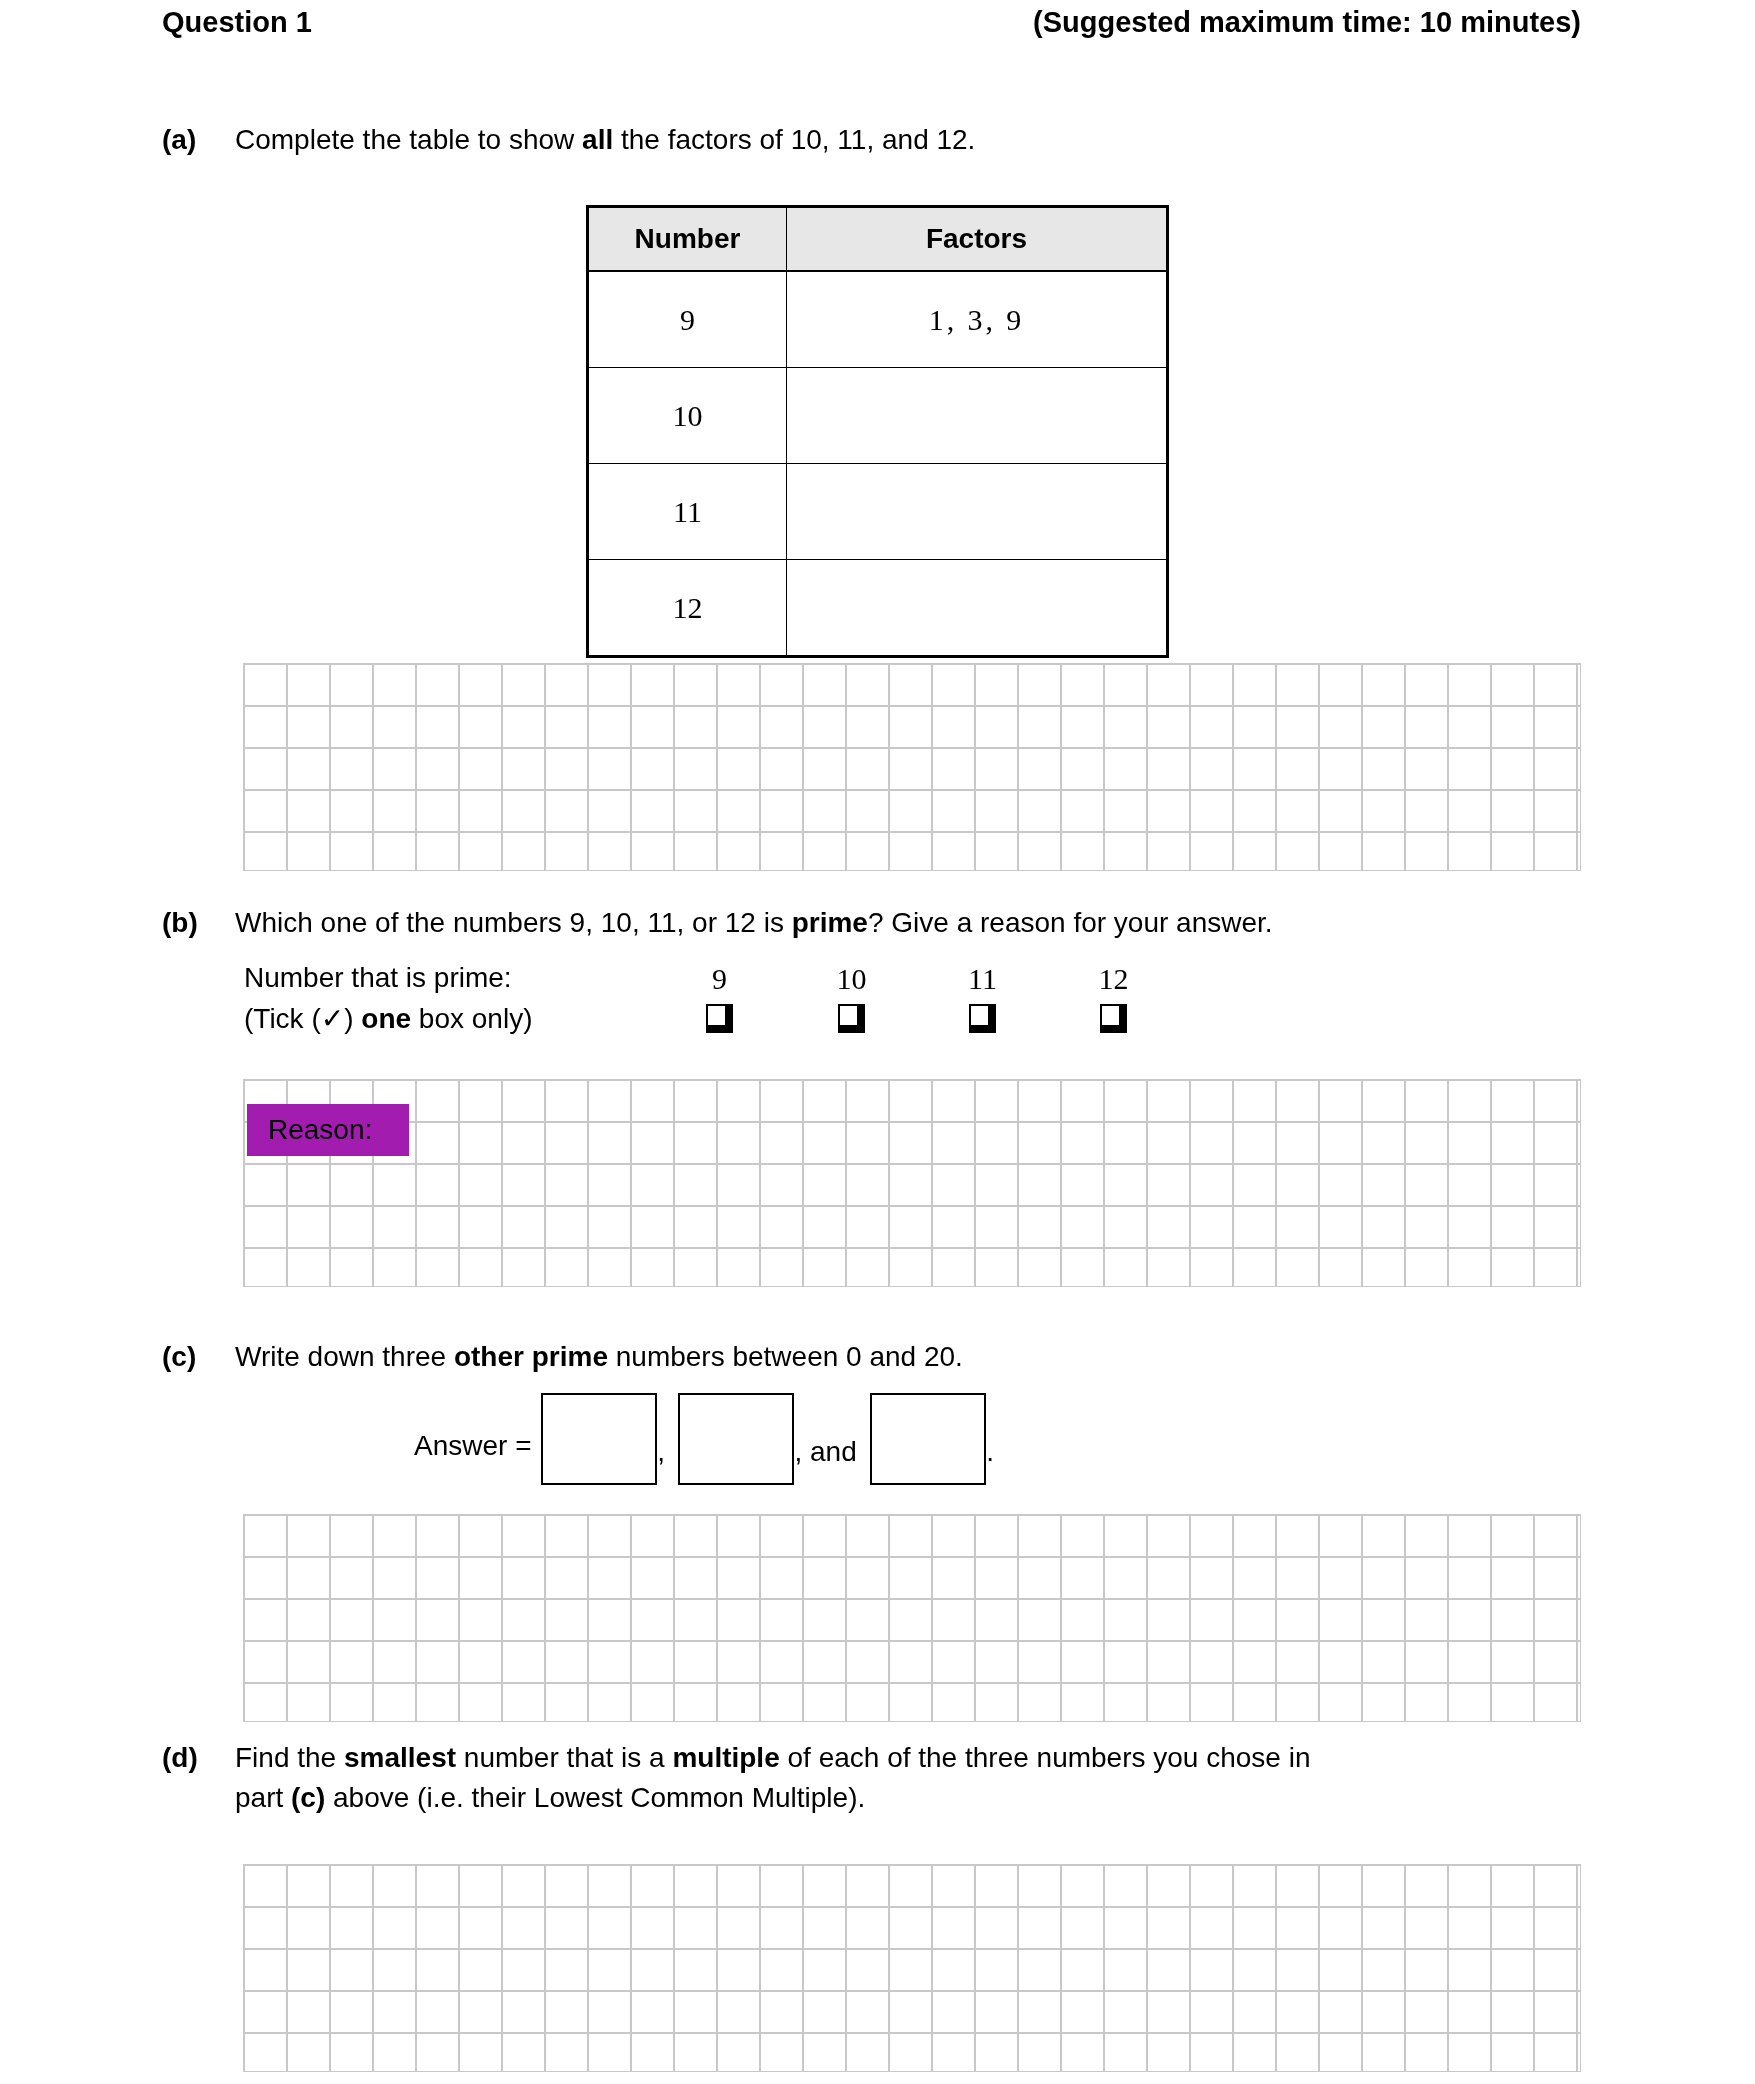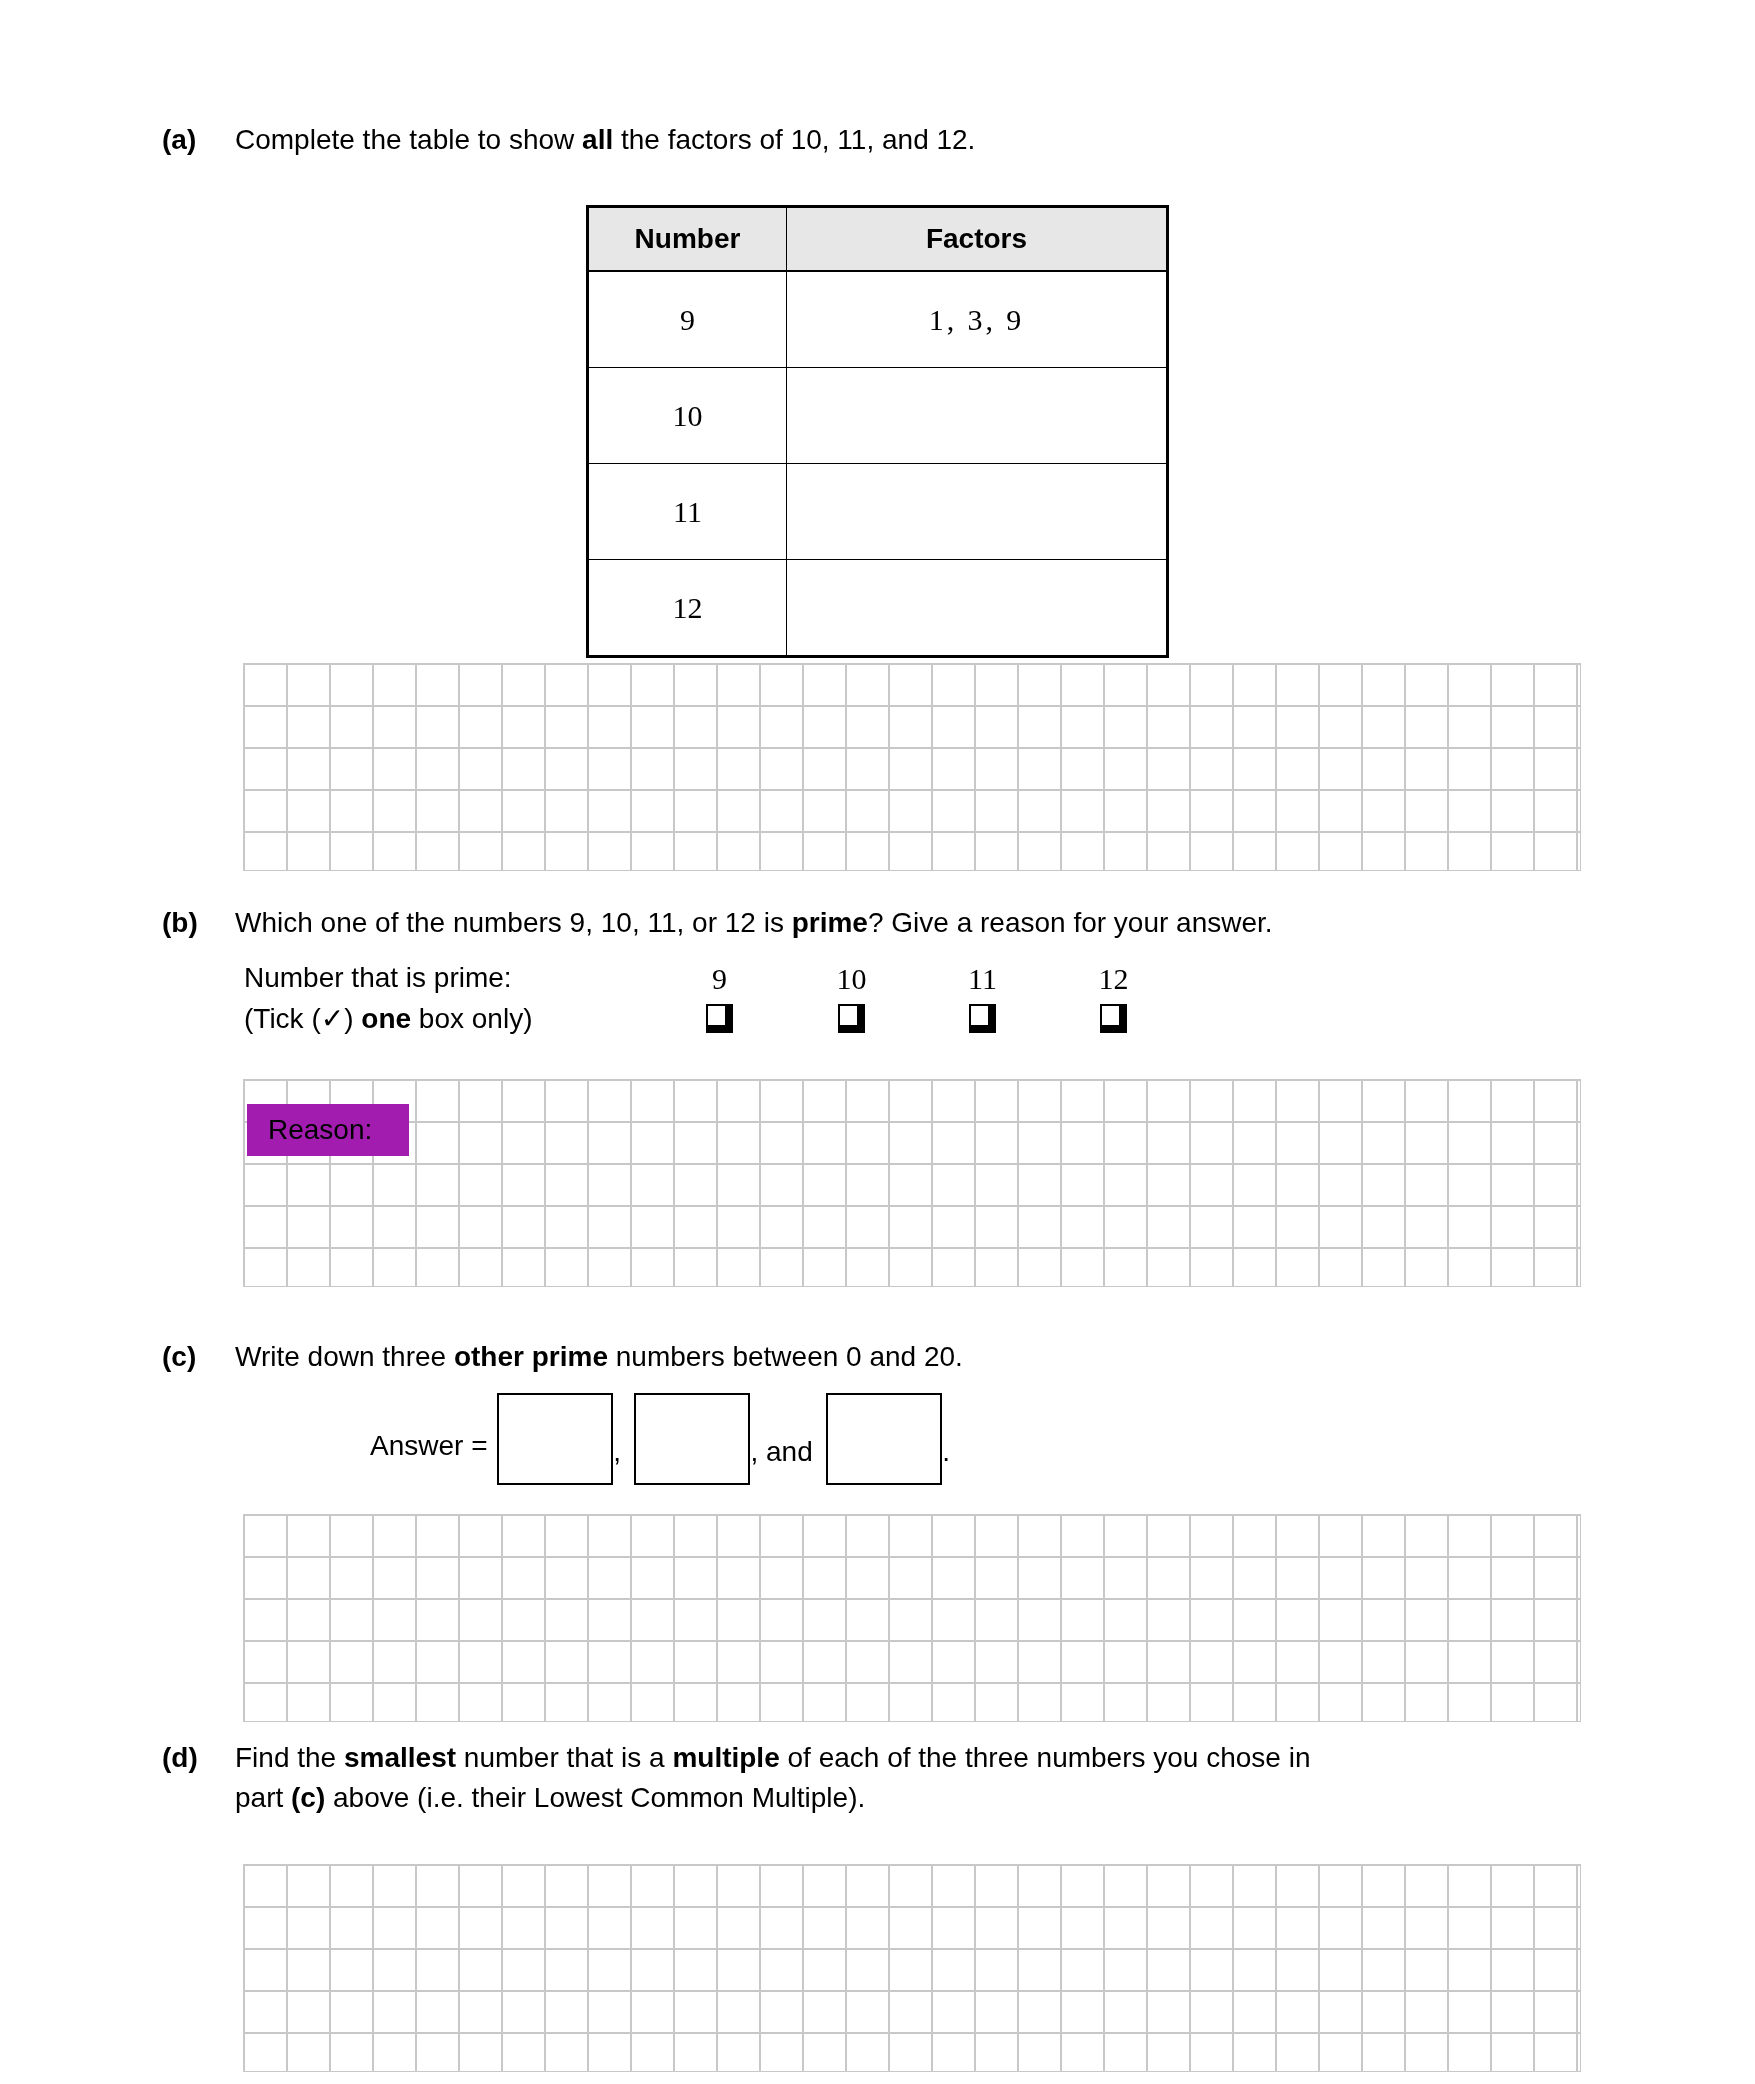--- a/index.html
+++ b/index.html
@@ -160,20 +160,21 @@
     padding-left: 21px;
     box-sizing: border-box;
   }
 
   
   .answer-line {
     position: absolute;
     display: flex;
     align-items: flex-end;
     font-size: 28px;
+    margin-left: 44px;
   }
   .answer-eq {
     margin-right: 9.7px;
     padding-bottom: 23px;
     white-space: nowrap;
   }
   .ans-box {
     width: 116px;
     height: 92px;
     border: 2.9px solid #000;
@@ -183,20 +184,24 @@
   .sep {
     padding-bottom: 17.4px;
     white-space: pre;
   }
 </style>
 </head>
 <body>
 
 <div class="page">
 
+  <div class="q-header">
+    <span>Question 1</span>
+    <span>(Suggested maximum time: 10 minutes)</span>
+  </div>
 
 
   <div class="part" style="left:162px; top:120px;">
     <span class="part-letter">(a)</span>
     <span class="part-text"><span>Complete the table to show </span><b>all</b><span> the factors of 10, 11, and 12.</span></span>
   </div>
 
   <table class="factor-table">
     <thead>
       <tr>

